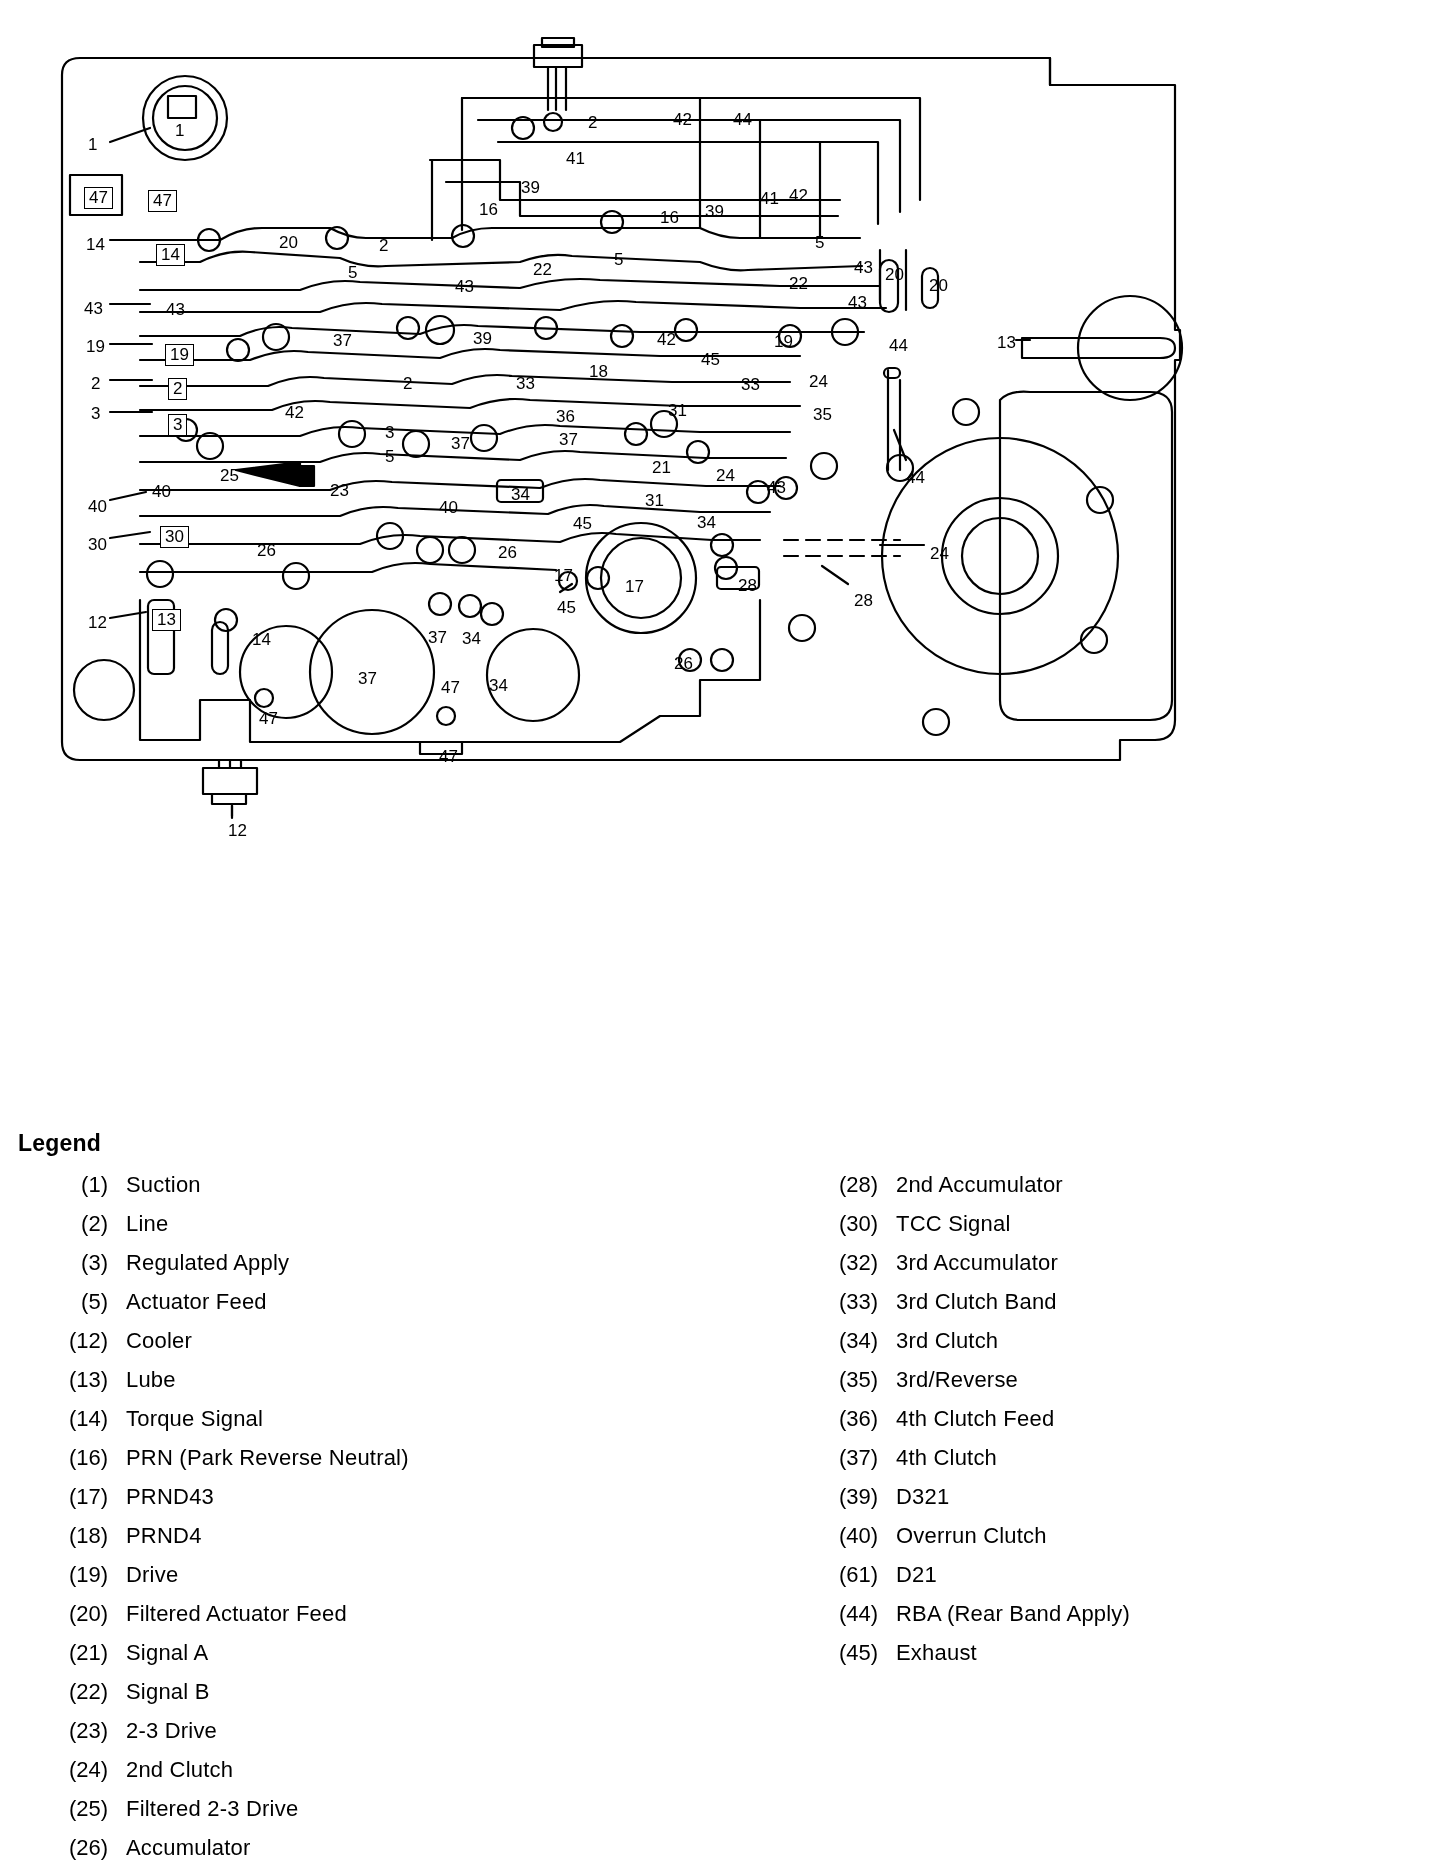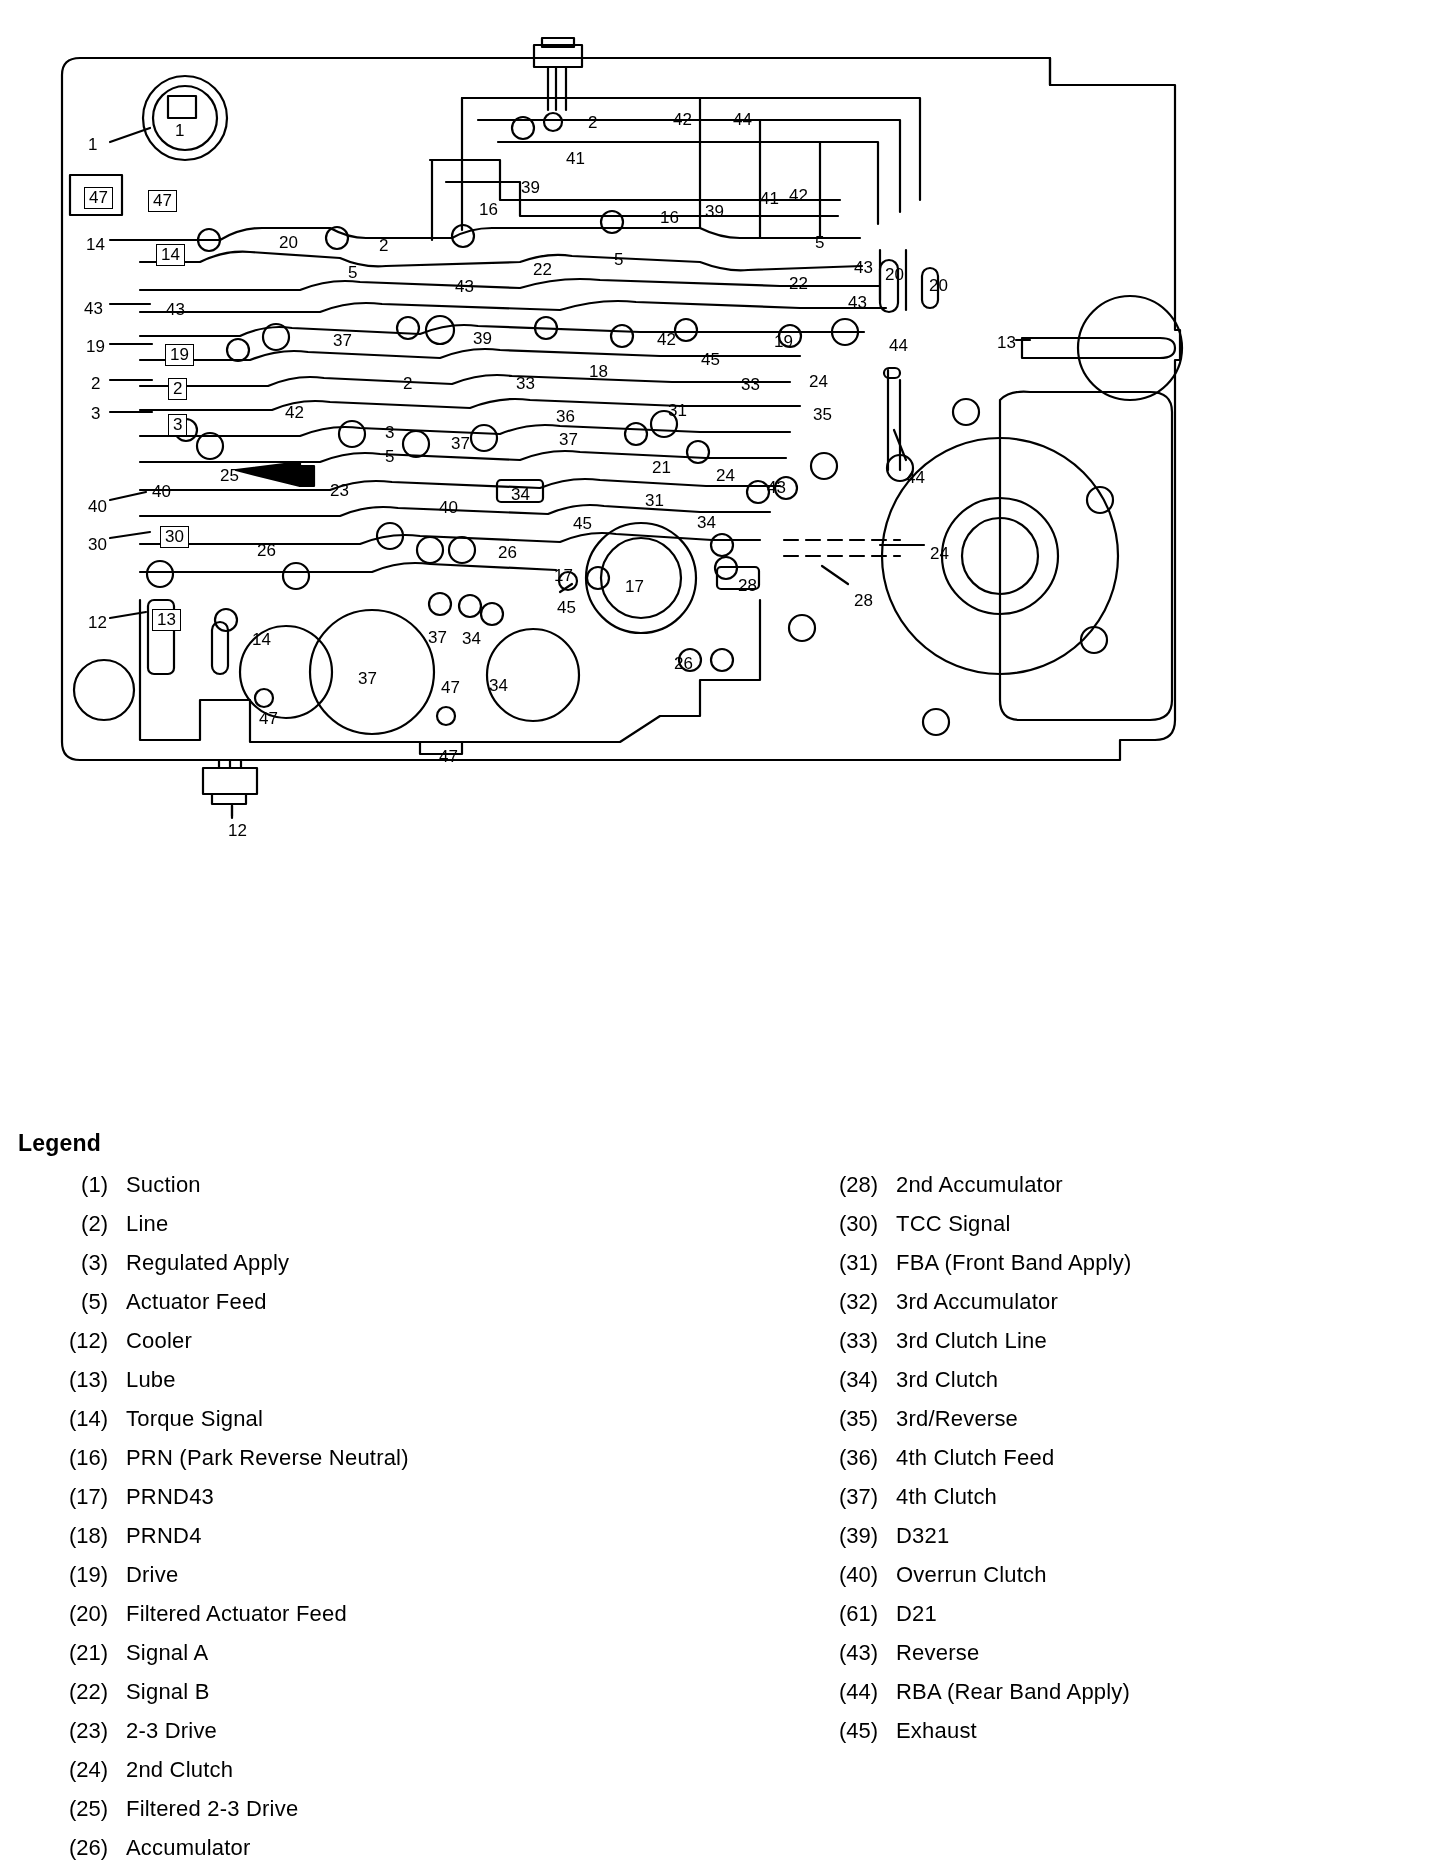--- a/index.html
+++ b/index.html
@@ -427,30 +427,26 @@
   <div class="legend-col" id="legend-col-right">
       <div class="legend-row">
         <span class="legend-num">(28)</span>
         <span class="legend-label">2nd Accumulator</span>
       </div>
       <div class="legend-row">
         <span class="legend-num">(30)</span>
         <span class="legend-label">TCC Signal</span>
       </div>
       <div class="legend-row">
-        <span class="legend-num">(31)</span>
-        <span class="legend-label">FBA (Front Band Apply)</span>
-      </div>
-      <div class="legend-row">
         <span class="legend-num">(32)</span>
         <span class="legend-label">3rd Accumulator</span>
       </div>
       <div class="legend-row">
         <span class="legend-num">(33)</span>
-        <span class="legend-label">3rd Clutch Line</span>
+        <span class="legend-label">3rd Clutch Band</span>
       </div>
       <div class="legend-row">
         <span class="legend-num">(34)</span>
         <span class="legend-label">3rd Clutch</span>
       </div>
       <div class="legend-row">
         <span class="legend-num">(35)</span>
         <span class="legend-label">3rd/Reverse</span>
       </div>
       <div class="legend-row">
@@ -467,24 +463,20 @@
       </div>
       <div class="legend-row">
         <span class="legend-num">(40)</span>
         <span class="legend-label">Overrun Clutch</span>
       </div>
       <div class="legend-row">
         <span class="legend-num">(61)</span>
         <span class="legend-label">D21</span>
       </div>
       <div class="legend-row">
-        <span class="legend-num">(43)</span>
-        <span class="legend-label">Reverse</span>
-      </div>
-      <div class="legend-row">
         <span class="legend-num">(44)</span>
         <span class="legend-label">RBA (Rear Band Apply)</span>
       </div>
       <div class="legend-row">
         <span class="legend-num">(45)</span>
         <span class="legend-label">Exhaust</span>
       </div>
     </div>
 </div>
 

